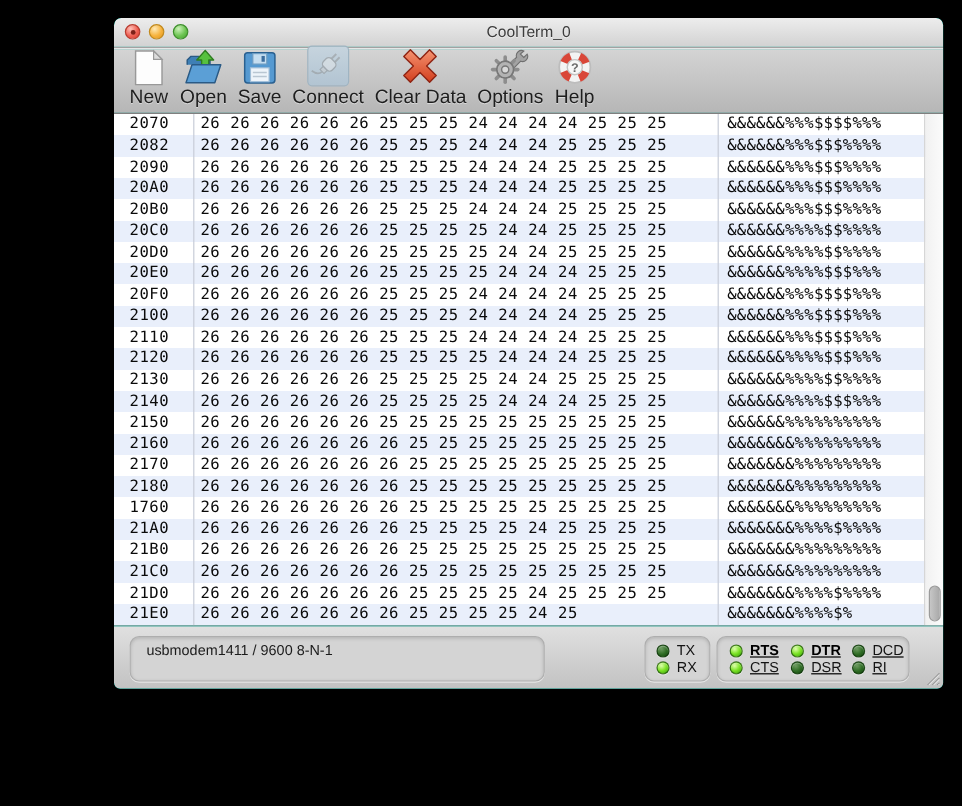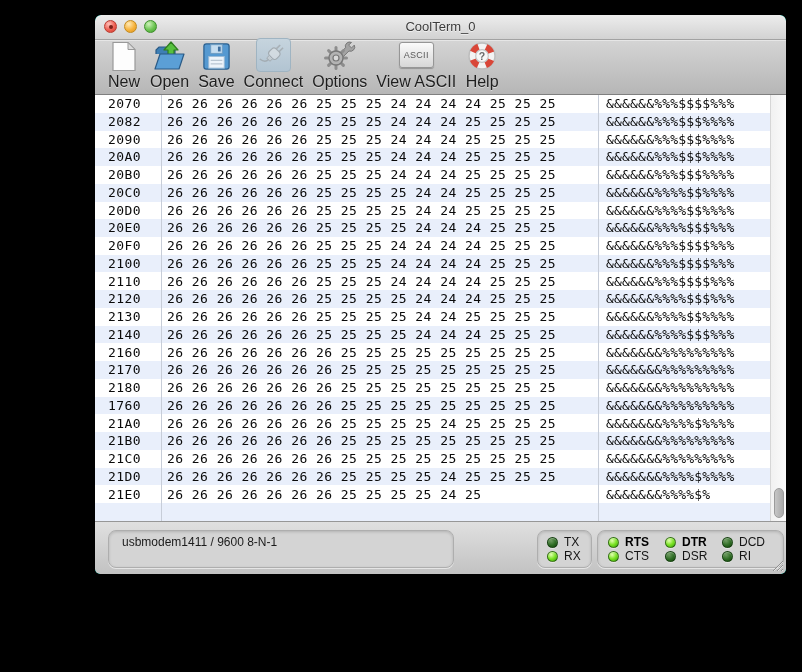--- a/index.html
+++ b/index.html
@@ -56,22 +56,22 @@
     background:linear-gradient(to right,#c6c6c6,#a9a9a9);border:1px solid #9b9b9b;box-sizing:border-box;}
 
   
   .statusbar{position:absolute;left:0;bottom:0;width:691px;height:53px;box-sizing:border-box;
     background:linear-gradient(#e0e0e0,#c2c2c2);border-top:1px solid #979797;border-radius:0 0 5px 5px;}
   .panel{position:absolute;top:8px;height:38px;border-radius:8px;background:#d4d4d4;box-sizing:border-box;
     border:1px solid #aeaeae;box-shadow:inset 0 1px 3px rgba(0,0,0,.16),0 1px 0 rgba(255,255,255,.55);}
   .panel-port{left:13px;width:346px;padding:3px 13px;font-size:12px;color:#1b1b1b;}
   .panel-port div{line-height:16px;}
   .panel-txrx{left:442px;width:55px;padding:4px 0 4px 9px;display:grid;grid-template-rows:1fr 1fr;}
-  .panel-signals{left:502px;width:187px;padding:4px 4px 4px 10px;display:grid;
-    grid-template-rows:1fr 1fr;grid-template-columns:repeat(3,1fr);grid-auto-flow:column;}
+  .panel-signals{left:502px;width:161px;padding:4px 4px 4px 10px;display:grid;
+    grid-template-rows:1fr 1fr;grid-template-columns:repeat(2,1fr);grid-auto-flow:column;text-decoration:underline;}
   .led-item{display:flex;align-items:center;gap:6px;}
   .led{width:11px;height:11px;border-radius:50%;box-sizing:border-box;border:1px solid rgba(10,40,8,.55);
     box-shadow:inset 0 1px 1px rgba(255,255,255,.35),0 1px 0 rgba(255,255,255,.4);}
   .led.on{background:radial-gradient(circle at 35% 30%,#e2ffb0,#79e222 50%,#379c0e);}
   .led.off{background:radial-gradient(circle at 35% 30%,#6f9c62,#2c6b22 55%,#17430f);}
   .led-label{font-size:12px;color:#141414;}
   .led-label.bold{font-weight:bold;color:#000;}
   .resize-grip{position:absolute;right:3px;bottom:3px;width:12px;height:12px;}
 </style>
 </head>
@@ -137,20 +137,34 @@
                 <rect x="13.5" y="19" width="5" height="4" fill="#cfcfcf" stroke="#828282" stroke-width="1"></rect>
                 <path d="M16 23 q0 5 -7 6" stroke="#8a8a8a" fill="none" stroke-width="1.6"></path>
               </g>
             </svg>
           </div>
         </div>
         <div class="tb-label">Connect</div>
       </div>
 
 
+      <div class="tb-item">
+        <div class="tb-icon">
+          <svg width="34" height="34" viewBox="0 0 34 34">
+            <defs>
+              <linearGradient id="gradRed" x1="0" y1="0" x2="0" y2="1">
+                <stop offset="0" stop-color="#f59270"></stop>
+                  <stop offset="1" stop-color="#d23f1e"></stop>
+              </linearGradient>
+            </defs>
+            <path d="M17 11.5 L25 3.5 L30.5 9 L22.5 17 L30.5 25 L25 30.5 L17 22.5 L9 30.5 L3.5 25 L11.5 17 L3.5 9 L9 3.5 Z" fill="url(#gradRed)" stroke="#8e2413" stroke-width="1.2" stroke-linejoin="round"></path>
+          </svg>
+        </div>
+        <div class="tb-label">Clear Data</div>
+      </div>
 
       <div class="tb-item">
         <div class="tb-icon">
           <svg width="34" height="34" viewBox="0 0 34 34">
             <path d="M28.5 4.5 a4.3 4.3 0 0 0 -6 5.2 l-10.2 10.2 a2.4 2.4 0 0 0 3.4 3.4 L25.9 13 a4.3 4.3 0 0 0 5.4 -5.9 l-2.8 2.8 l-2.9 -2.9 z" fill="#a3a3a3" stroke="#6f6f6f" stroke-width="0.9"></path>
             <g stroke="#8d8d8d" stroke-width="3" stroke-linecap="round">
               <line x1="19.5" y1="20" x2="23.5" y2="20"></line>
                 <line x1="17.6" y1="24.6" x2="20.4" y2="27.4"></line>
               <line x1="13" y1="26.5" x2="13" y2="30.5"></line>
                 <line x1="8.4" y1="24.6" x2="5.6" y2="27.4"></line>
@@ -159,26 +173,20 @@
               <line x1="13" y1="13.5" x2="13" y2="9.5"></line>
                 <line x1="17.6" y1="15.4" x2="20.4" y2="12.6"></line>
             </g>
             <circle cx="13" cy="20" r="7" fill="#b3b3b3" stroke="#777" stroke-width="1.4"></circle>
             <circle cx="13" cy="20" r="3" fill="#d9d9d9" stroke="#777" stroke-width="1.2"></circle>
           </svg>
         </div>
         <div class="tb-label">Options</div>
       </div>
 
-      <div class="tb-item">
-        <div class="tb-icon">
-          <div class="ascii-btn">ASCII</div>
-        </div>
-        <div class="tb-label">View ASCII</div>
-      </div>
 
       <div class="tb-item">
         <div class="tb-icon">
           <svg width="32" height="32" viewBox="0 0 32 32">
             <circle cx="16" cy="16" r="13" fill="#f3f3f3" stroke="#bdbdbd" stroke-width="1.5"></circle>
             <circle cx="16" cy="16" r="9.75" fill="none" stroke="#d94638" stroke-width="6.5" stroke-dasharray="7.66 7.66" transform="rotate(22.5 16 16)"></circle>
             <circle cx="16" cy="16" r="6.3" fill="#f7f7f7" stroke="#c4c4c4" stroke-width="1.2"></circle>
             <text x="16" y="20" font-size="10.5" font-weight="bold" text-anchor="middle" fill="#6b6b6b" font-family="Liberation Sans, sans-serif">?</text>
           </svg>
         </div>
@@ -252,20 +260,25 @@
           </div>
           <div class="t-row">
             <span class="c-addr">2130</span>
             <span class="c-hex">26 26 26 26 26 26 25 25 25 25 24 24 25 25 25 25</span>
             <span class="c-ascii">&amp;&amp;&amp;&amp;&amp;&amp;%%%%$$%%%%</span>
           </div>
           <div class="t-row">
             <span class="c-addr">2140</span>
             <span class="c-hex">26 26 26 26 26 26 25 25 25 25 24 24 24 25 25 25</span>
             <span class="c-ascii">&amp;&amp;&amp;&amp;&amp;&amp;%%%%$$$%%%</span>
+          </div>
+          <div class="t-row">
+            <span class="c-addr">2150</span>
+            <span class="c-hex">26 26 26 26 26 26 25 25 25 25 25 25 25 25 25 25</span>
+            <span class="c-ascii">&amp;&amp;&amp;&amp;&amp;&amp;%%%%%%%%%%</span>
           </div>
           <div class="t-row">
             <span class="c-addr">2160</span>
             <span class="c-hex">26 26 26 26 26 26 26 25 25 25 25 25 25 25 25 25</span>
             <span class="c-ascii">&amp;&amp;&amp;&amp;&amp;&amp;&amp;%%%%%%%%%</span>
           </div>
           <div class="t-row">
             <span class="c-addr">2170</span>
             <span class="c-hex">26 26 26 26 26 26 26 25 25 25 25 25 25 25 25 25</span>
             <span class="c-ascii">&amp;&amp;&amp;&amp;&amp;&amp;&amp;%%%%%%%%%</span>

